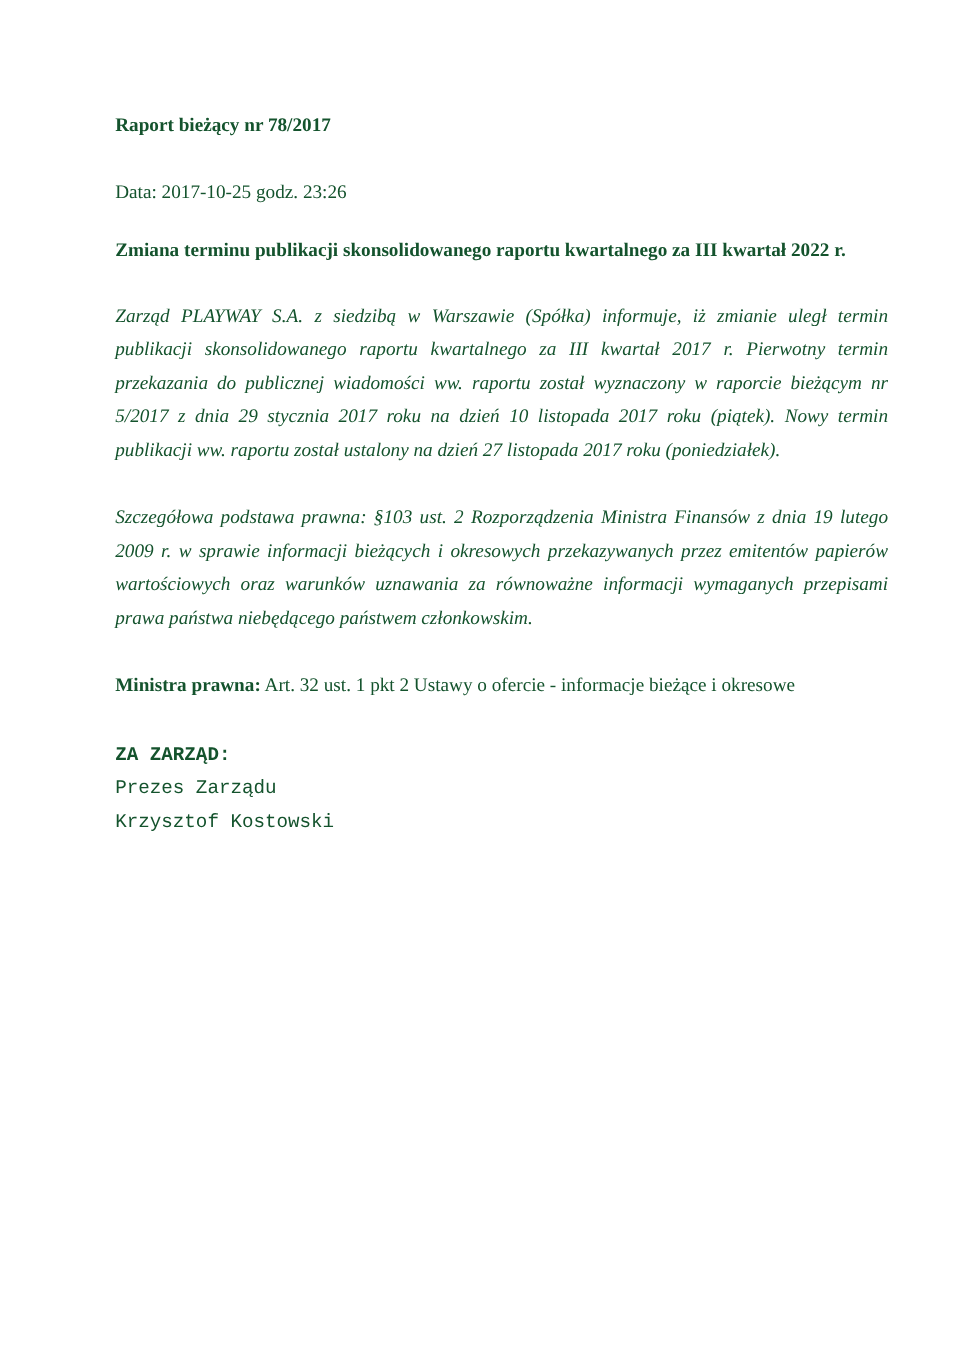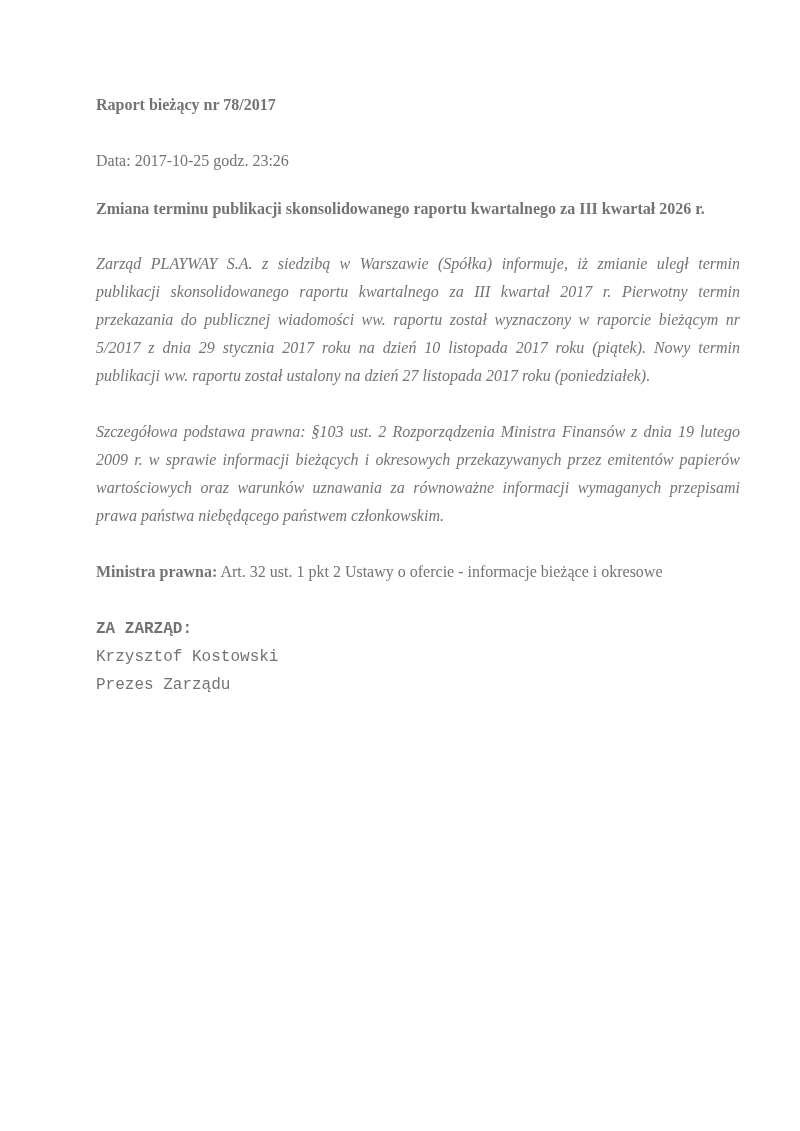--- a/index.html
+++ b/index.html
@@ -5,21 +5,21 @@
   html, body {
     margin: 0;
     padding: 0;
     background: #ffffff;
   }
   .page {
     position: relative;
     width: 800px;
     height: 1131px;
     background: #ffffff;
-    color: #737373;
+    color: #14532d;
     font-family: "Liberation Serif", "DejaVu Serif", serif;
     font-size: 16px;
     overflow: hidden;
     box-sizing: border-box;
   }
   .content {
     position: absolute;
     top: 91px;
     left: 96px;
     right: 60px;
@@ -57,28 +57,28 @@
 </head>
 <body>
 
 <div class="page">
   <div class="content">
 
     <p class="line bold report-number">Raport bieżący nr 78/2017</p>
 
     <p class="line date-line">Data: 2017-10-25 godz. 23:26</p>
 
-    <p class="line bold subject-line">Zmiana terminu publikacji skonsolidowanego raportu kwartalnego za III kwartał 2026 r.</p>
+    <p class="line bold subject-line">Zmiana terminu publikacji skonsolidowanego raportu kwartalnego za III kwartał 2022 r.</p>
 
     <p class="para">Zarząd PLAYWAY S.A. z siedzibą w Warszawie (Spółka) informuje, iż zmianie uległ termin publikacji skonsolidowanego raportu kwartalnego za III kwartał 2017 r. Pierwotny termin przekazania do publicznej wiadomości ww. raportu został wyznaczony w raporcie bieżącym nr 5/2017 z dnia 29 stycznia 2017 roku na dzień 10 listopada 2017 roku (piątek). Nowy termin publikacji ww. raportu został ustalony na dzień 27 listopada 2017 roku (poniedziałek).</p>
 
     <p class="para">Szczegółowa podstawa prawna: §103 ust. 2 Rozporządzenia Ministra Finansów z dnia 19 lutego 2009 r. w sprawie informacji bieżących i okresowych przekazywanych przez emitentów papierów wartościowych oraz warunków uznawania za równoważne informacji wymaganych przepisami prawa państwa niebędącego państwem członkowskim.</p>
 
     <p class="line legal-basis-line"><span class="bold">Ministra prawna:</span><span> Art. 32 ust. 1 pkt 2 Ustawy o ofercie - informacje bieżące i okresowe</span></p>
 
     <div class="signature-block">
       <p class="line bold">ZA ZARZĄD:</p>
+      <p class="line">Prezes Zarządu</p>
       <p class="line">Krzysztof Kostowski</p>
-      <p class="line">Prezes Zarządu</p>
     </div>
 
   </div>
 </div>
 
 </body></html>

